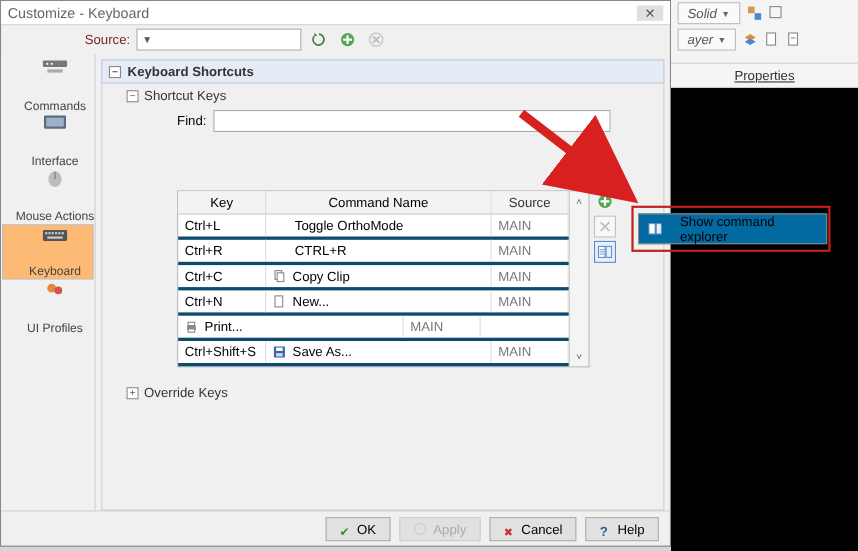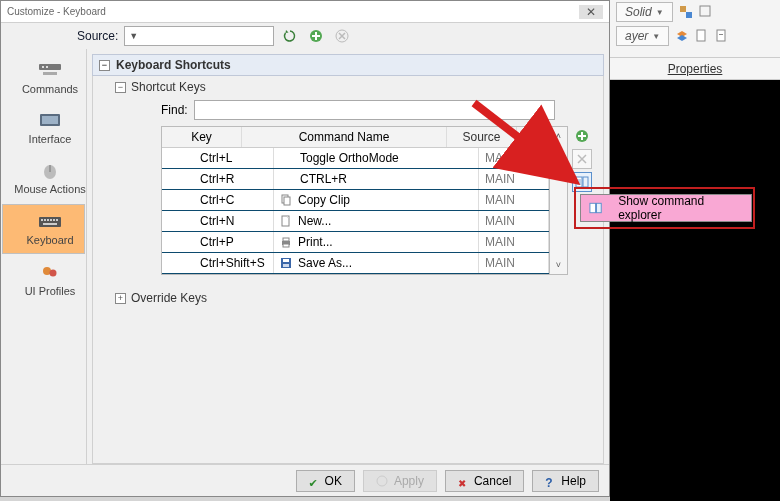--- a/index.html
+++ b/index.html
@@ -1,47 +1,47 @@
 <!DOCTYPE html>
 <html><head>
 <meta charset="utf-8">
 <style>
   * { box-sizing: border-box; margin: 0; padding: 0; font-family: "Segoe UI", Tahoma, sans-serif; font-size: 12px; }
   body { background: #000; width: 780px; height: 501px; position: relative; overflow: hidden; }
 
   
   .dialog { position: absolute; left: 0; top: 0; width: 610px; height: 497px; background: #f0f0f0; border: 1px solid #888; display: flex; flex-direction: column; }
   .titlebar { height: 22px; background: #fff; display: flex; align-items: center; padding: 0 6px; border-bottom: 1px solid #d0d0d0; }
-  .titlebar .title { flex: 1; color: #666; font-size: 10px; }
+  .titlebar .title { flex: 1; color: #666; font-size: 13px; }
   .titlebar .close { width: 24px; text-align: center; color: #555; cursor: default; background:#e0e0e0;}
   .toolbar { height: 26px; display: flex; align-items: center; padding: 0 6px; gap: 6px; }
-  .toolbar .srclbl { margin-left: 70px; color:#0f172a;}
+  .toolbar .srclbl { margin-left: 70px; color:#7f1d1d;}
   .combo { width: 150px; height: 20px; border: 1px solid #aaa; background: #fff; display: flex; align-items: center; padding: 0 4px; justify-content: space-between; }
   .combo .dd { font-size: 9px; color:#555;}
   .tbbtn { width: 20px; height: 20px; display: flex; align-items: center; justify-content: center; border:1px solid transparent; }
   .tbbtn svg { display:block;}
   .body { flex: 1; display: flex; }
   .sidebar { width: 86px; background: #f0f0f0; border-right: 1px solid #d0d0d0; display: flex; flex-direction: column; padding-top: 4px;}
-  .navitem { height: 50px; display: flex; flex-direction: column; align-items: center; justify-content: center; gap: 3px; color: #444; cursor: default; padding-left: 13px; }
+  .navitem { height: 50px; display: flex; flex-direction: column; align-items: center; justify-content: space-between; gap: 3px; color: #444; cursor: default; padding-left: 13px; }
   .navitem.sel { background: #fdba74; border:1px solid #c0c0c0; margin:1px;}
   .navitem .icon { width: 26px; height: 18px; }
   .navitem span { font-size: 11px; }
   .main { flex: 1; padding: 5px 5px 0 5px; display: flex; flex-direction: column; }
   .section-head { background: #e6ecf5; border: 1px solid #c0c8d8; padding: 3px 6px; display: flex; align-items: center; gap: 6px; font-weight: 600; color: #333; }
   .section-body { flex: 1; border: 1px solid #d0d0d0; border-top: none; padding: 4px 8px; display: flex; flex-direction: column; gap: 6px; overflow:hidden;}
   .tree-node { display: flex; align-items: center; gap: 5px; font-size: 12px; color: #333; }
   .tree-node.sub { margin-left: 14px; }
   .expander { width: 11px; height: 11px; border: 1px solid #888; font-size: 9px; line-height: 9px; text-align: center; color: #555; background:#fff;}
   .findrow { display: flex; align-items: center; gap: 6px; margin-left: 60px; margin-right:40px;}
   .findrow input { flex: 1; height: 20px; border: 1px solid #aaa; padding: 0 4px; background:#fff;}
-  .tablewrap { margin-left: 60px; display: flex; }
+  .tablewrap { margin-left: 60px; display: flex; margin-top: 47px; }
   .grid { border: 1px solid #bbb; background: #fff; }
   .grid .hdr { display: flex; background: #f3f3f3; border-bottom: 1px solid #ccc; }
   .grid .hdr div, .grid .row div { padding: 3px 6px; border-right: 1px solid #ddd; }
-  .grid .row { display: flex; border-bottom: 1px solid #0c4a6e; align-items:center;padding-left:32px;}
+  .grid .row { display: flex; border-bottom: 3px solid #0c4a6e; align-items:center;}
   .col-key  { width: 80px; }
   .col-cmd  { width: 205px; display:flex; align-items:center; gap:6px;}
   .col-src  { width: 70px; color:#777;}
   .sidebtns { width: 22px; display: flex; flex-direction: column; gap: 3px; margin-left: 4px; }
   .sidebtn { width: 20px; height: 20px; display: flex; align-items: center; justify-content: center; border:1px solid transparent;}
   .sidebtn.box { border:1px solid #c0c0c0; background:#f8f8f8;}
   .sidebtn.hl { border:1px solid #5a8fcc; background:#e8f1fb;}
   .scrollcol { width: 18px; display:flex; flex-direction:column; justify-content:space-between; border:1px solid #bbb; border-left:none; background:#f4f4f4;}
   .scrollbtn { height:18px; display:flex;align-items:center;justify-content:center;font-size:9px;color:#555;}
   .footer { height: 32px; display: flex; align-items: center; justify-content: flex-end; gap: 8px; padding: 0 10px; border-top:1px solid #d0d0d0; margin-top:auto;}
@@ -56,21 +56,21 @@
   .right-strip { position:absolute; left:610px; top:0; width:170px; height:501px; background:#fff;}
   .right-panel { position:absolute; left:610px; top:0; width:170px; height:58px; background:#f4f4f4; border-bottom:1px solid #ccc; padding:2px 6px; display:flex; flex-direction:column; gap:4px;}
   .rprow { display:flex; gap:6px; align-items:center;}
   .rpbtn { height:20px; padding:0 8px; border:1px solid #bbb; display:flex;align-items:center; gap:4px; background:#fafafa; font-size:11px; color:#555;font-style:italic;}
   .tinyic { width:14px;height:14px;}
   .props { position:absolute; left:610px; top:58px; width:170px; height:22px; text-align:center; line-height:22px; background:#f5f5f5; border-bottom:1px solid #ccc; font-size:12px; color:#333;text-decoration:underline;}
   .rightblack { position:absolute; left:610px; top:80px; width:170px; height:421px; background:#000;}
   .leftgray { position:absolute; left:0; top:497px; width:610px; height:4px; background:#d5d5d5;}
 
   
-  .tooltip { position:absolute; left:580px; top:194px; width:172px; height:28px; background:#f9a8d4; border:1px solid #888; display:flex; align-items:center; padding:0 8px; gap:16px; z-index:30;}
+  .tooltip { position:absolute; left:580px; top:194px; width:172px; height:28px; background:#0369a1; border:1px solid #888; display:flex; align-items:center; padding:0 8px; gap:16px; z-index:30;}
   .ttbox { position:absolute; left:574px; top:187px; width:181px; height:42px; border:2px solid #c21f1f; z-index:29;}
   
   .arrow svg { position:absolute; z-index:28;}
   .cmdic { width:12px;height:12px;}
 </style>
 </head>
 <body>
 
 <div class="right-strip"></div>
 <div class="right-panel">
@@ -242,21 +242,20 @@
               <div class="col-cmd">
                   <svg class="cmdic" viewBox="0 0 12 12">
                     <rect x="2" y="1" width="7" height="10" fill="#fff" stroke="#888"></rect>
                     <path d="M7 1 L9 3 L7 3 Z" fill="#ddd"></path>
                   </svg>
                   <span>New...</span>
                 </div>
               <div class="col-src">MAIN</div>
             </div>
             <div class="row">
-              <div class="col-key">Ctrl+P</div>
               <div class="col-cmd">
                   <svg class="cmdic" viewBox="0 0 12 12">
                     <rect x="2" y="5" width="8" height="4" fill="#888"></rect>
                     <rect x="3" y="2" width="6" height="3" fill="#fff" stroke="#888"></rect>
                     <rect x="3" y="8" width="6" height="3" fill="#fff" stroke="#888"></rect>
                   </svg>
                   <span>Print...</span>
                 </div>
               <div class="col-src">MAIN</div>
             </div>

